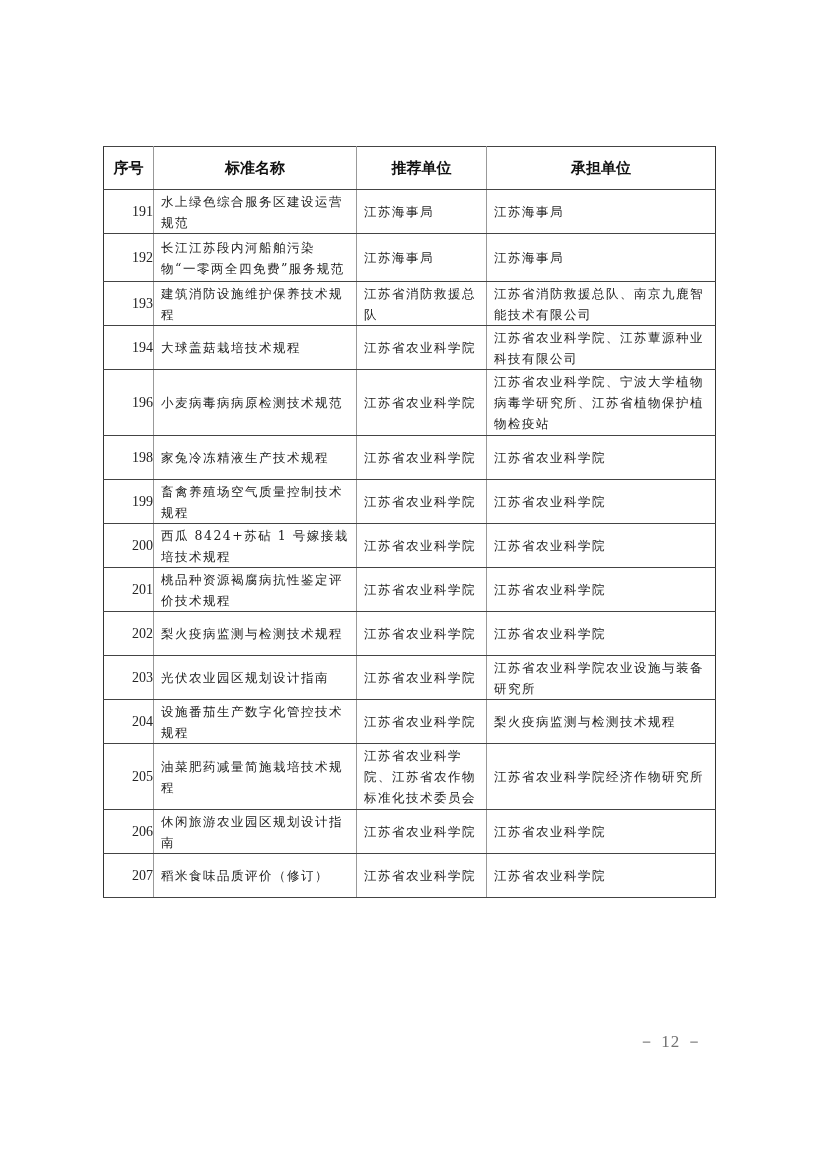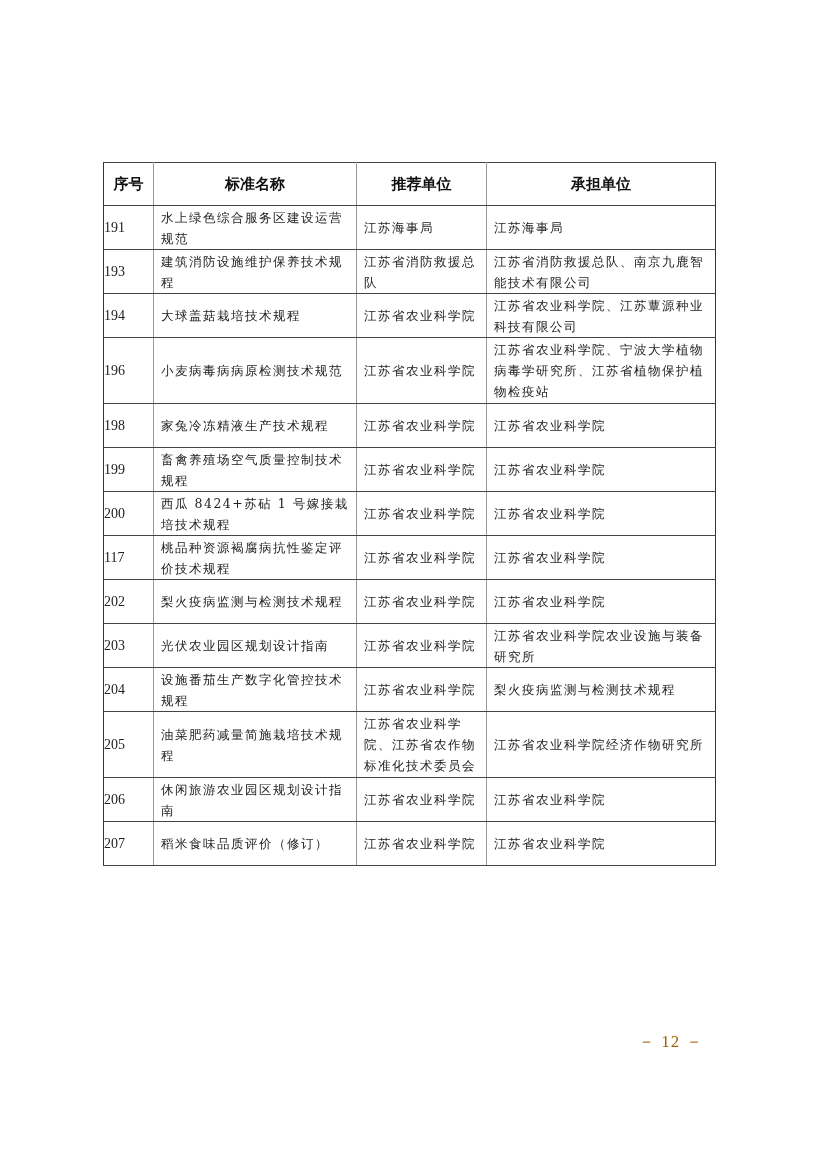--- a/index.html
+++ b/index.html
@@ -1,38 +1,38 @@
 <!DOCTYPE html>
 <html><head>
 <meta charset="utf-8">
 <style>
   html, body { margin: 0; padding: 0; background: #ffffff; }
   body { width: 826px; height: 1169px; position: relative; overflow: hidden;
          font-family: "DejaVu Serif", "Liberation Serif", serif; color: #1a1a1a; }
   .page { position: absolute; left: 0; top: 0; width: 826px; height: 1169px; background: #fff; }
-  table.std { position: absolute; left: 103px; top: 162px; width: 612px;
+  table.std { position: absolute; left: 103px; top: 146px; width: 612px;
               border-collapse: collapse; table-layout: fixed; }
   table.std col.c0 { width: 50px; }
   table.std col.c1 { width: 203px; }
   table.std col.c2 { width: 130px; }
   table.std col.c3 { width: 229px; }
   table.std th, table.std td { padding: 0 7px; vertical-align: middle; }
   table.std th { height: 42px; font-weight: bold; font-size: 15px; text-align: center;
                  font-family: "DejaVu Sans", "Liberation Sans", sans-serif; color: #111; }
   table.std td { font-size: 12.5px; line-height: 21px; color: #222; letter-spacing: 1.5px; }
-  table.std td.num { text-align: left; font-size: 14px; letter-spacing: 0;
+  table.std td.num { text-align: right; font-size: 14px; letter-spacing: 0;
                      font-family: "Liberation Serif", "DejaVu Serif", serif; padding: 0; }
   
   table.std { border: 1.5px solid #333; }
   table.std th, table.std td { border-top: 1.2px solid #444; border-bottom: 1.2px solid #444;
                                border-left: 1.2px solid #999; border-right: 1.2px solid #999; }
   table.std th:first-child, table.std td:first-child { border-left: 1.5px solid #333; }
   table.std th:last-child, table.std td:last-child { border-right: 1.5px solid #333; }
   .page-num { position: absolute; left: 638px; top: 1030px; font-size: 17px;
-              font-family: "Liberation Serif", "DejaVu Serif", serif; color: #a16207; letter-spacing: 1px; }
+              font-family: "Liberation Serif", "DejaVu Serif", serif; color: #737373; letter-spacing: 1px; }
 </style>
 </head>
 <body>
 
 <div class="page">
   <table class="std">
     <colgroup>
         <col class="c0">
         <col class="c1">
         <col class="c2">
@@ -43,20 +43,26 @@
         <th>序号</th>
         <th>标准名称</th>
         <th>推荐单位</th>
         <th>承担单位</th>
       </tr>
     </thead>
     <tbody id="tbody">
         <tr style="height: 44px;">
           <td class="num">191</td>
           <td>水上绿色综合服务区建设运营规范</td>
+          <td>江苏海事局</td>
+          <td>江苏海事局</td>
+        </tr>
+        <tr style="height: 48px;">
+          <td class="num">192</td>
+          <td>长江江苏段内河船舶污染物“一零两全四免费”服务规范</td>
           <td>江苏海事局</td>
           <td>江苏海事局</td>
         </tr>
         <tr style="height: 44px;">
           <td class="num">193</td>
           <td>建筑消防设施维护保养技术规程</td>
           <td>江苏省消防救援总队</td>
           <td>江苏省消防救援总队、南京九鹿智能技术有限公司</td>
         </tr>
         <tr style="height: 44px;">
@@ -83,21 +89,21 @@
           <td>江苏省农业科学院</td>
           <td>江苏省农业科学院</td>
         </tr>
         <tr style="height: 44px;">
           <td class="num">200</td>
           <td>西瓜 8424+苏砧 1 号嫁接栽培技术规程</td>
           <td>江苏省农业科学院</td>
           <td>江苏省农业科学院</td>
         </tr>
         <tr style="height: 44px;">
-          <td class="num">117</td>
+          <td class="num">201</td>
           <td>桃品种资源褐腐病抗性鉴定评价技术规程</td>
           <td>江苏省农业科学院</td>
           <td>江苏省农业科学院</td>
         </tr>
         <tr style="height: 44px;">
           <td class="num">202</td>
           <td>梨火疫病监测与检测技术规程</td>
           <td>江苏省农业科学院</td>
           <td>江苏省农业科学院</td>
         </tr>

